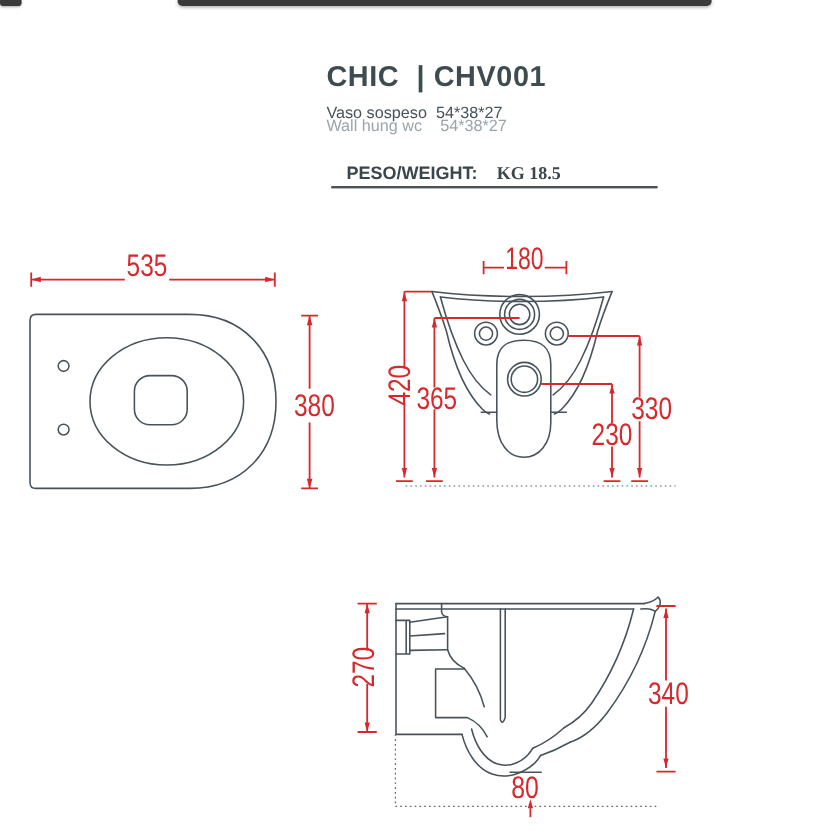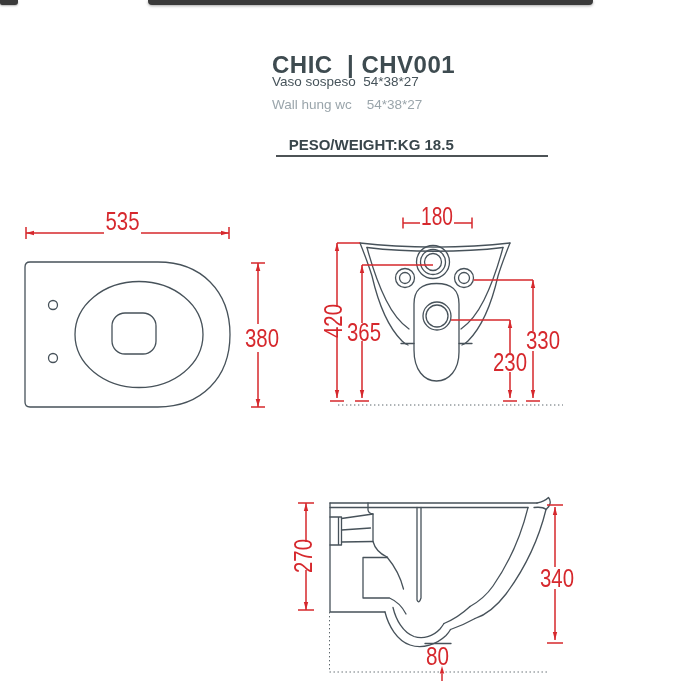--- a/index.html
+++ b/index.html
@@ -3,24 +3,24 @@
 <meta charset="utf-8">
 <style>
   html,body{margin:0;padding:0;background:#fff;}
   #sheet{position:relative;width:700px;height:700px;background:#ffffff;overflow:hidden;
          font-family:"Liberation Sans",sans-serif;}
   .topbar{position:absolute;top:0;height:5px;background:#3a3a3a;}
   #bar-left{left:0;width:18px;border-radius:0 0 3px 2px;box-shadow:0 1px 2px rgba(0,0,0,.3);}
   #bar-center{left:148px;width:445px;border-radius:0 0 4px 4px;box-shadow:0 1px 3px rgba(0,0,0,.35);}
   .hdr{position:absolute;left:272px;white-space:pre;}
   #title{top:51px;font-size:24px;font-weight:700;color:#3e4b50;letter-spacing:.5px;}
-  #sub-it{top:74px;font-size:13.5px;color:#46535a;}
+  #sub-it{top:86px;font-size:13.5px;color:#46535a;}
   #sub-en{top:97px;font-size:13.5px;color:#9aa5ab;text-align:center;}
   #weight{top:119px;font-size:15px;font-weight:700;color:#39464b;}
-  #weight .val{}
+  #weight .val{margin-left:16px;font-family:Liberation Serif, serif;}
   #rule{position:absolute;left:276px;top:155px;width:272px;height:2px;background:#4d5356;}
   svg{position:absolute;overflow:visible;}
   .dk{stroke:#47525a;fill:none;stroke-width:1.3;stroke-linecap:round;stroke-linejoin:round;}
   .rd{stroke:#d6282d;fill:none;stroke-width:1.5;stroke-linecap:butt;}
   .rdf{fill:#d6282d;stroke:none;}
   .dot{stroke:#5d676c;fill:none;stroke-width:1;stroke-dasharray:1.4 2.6;}
   .dim{fill:#d6282d;font-family:"Liberation Sans",sans-serif;font-size:26px;font-weight:400;}
 </style>
 </head>
 <body>

